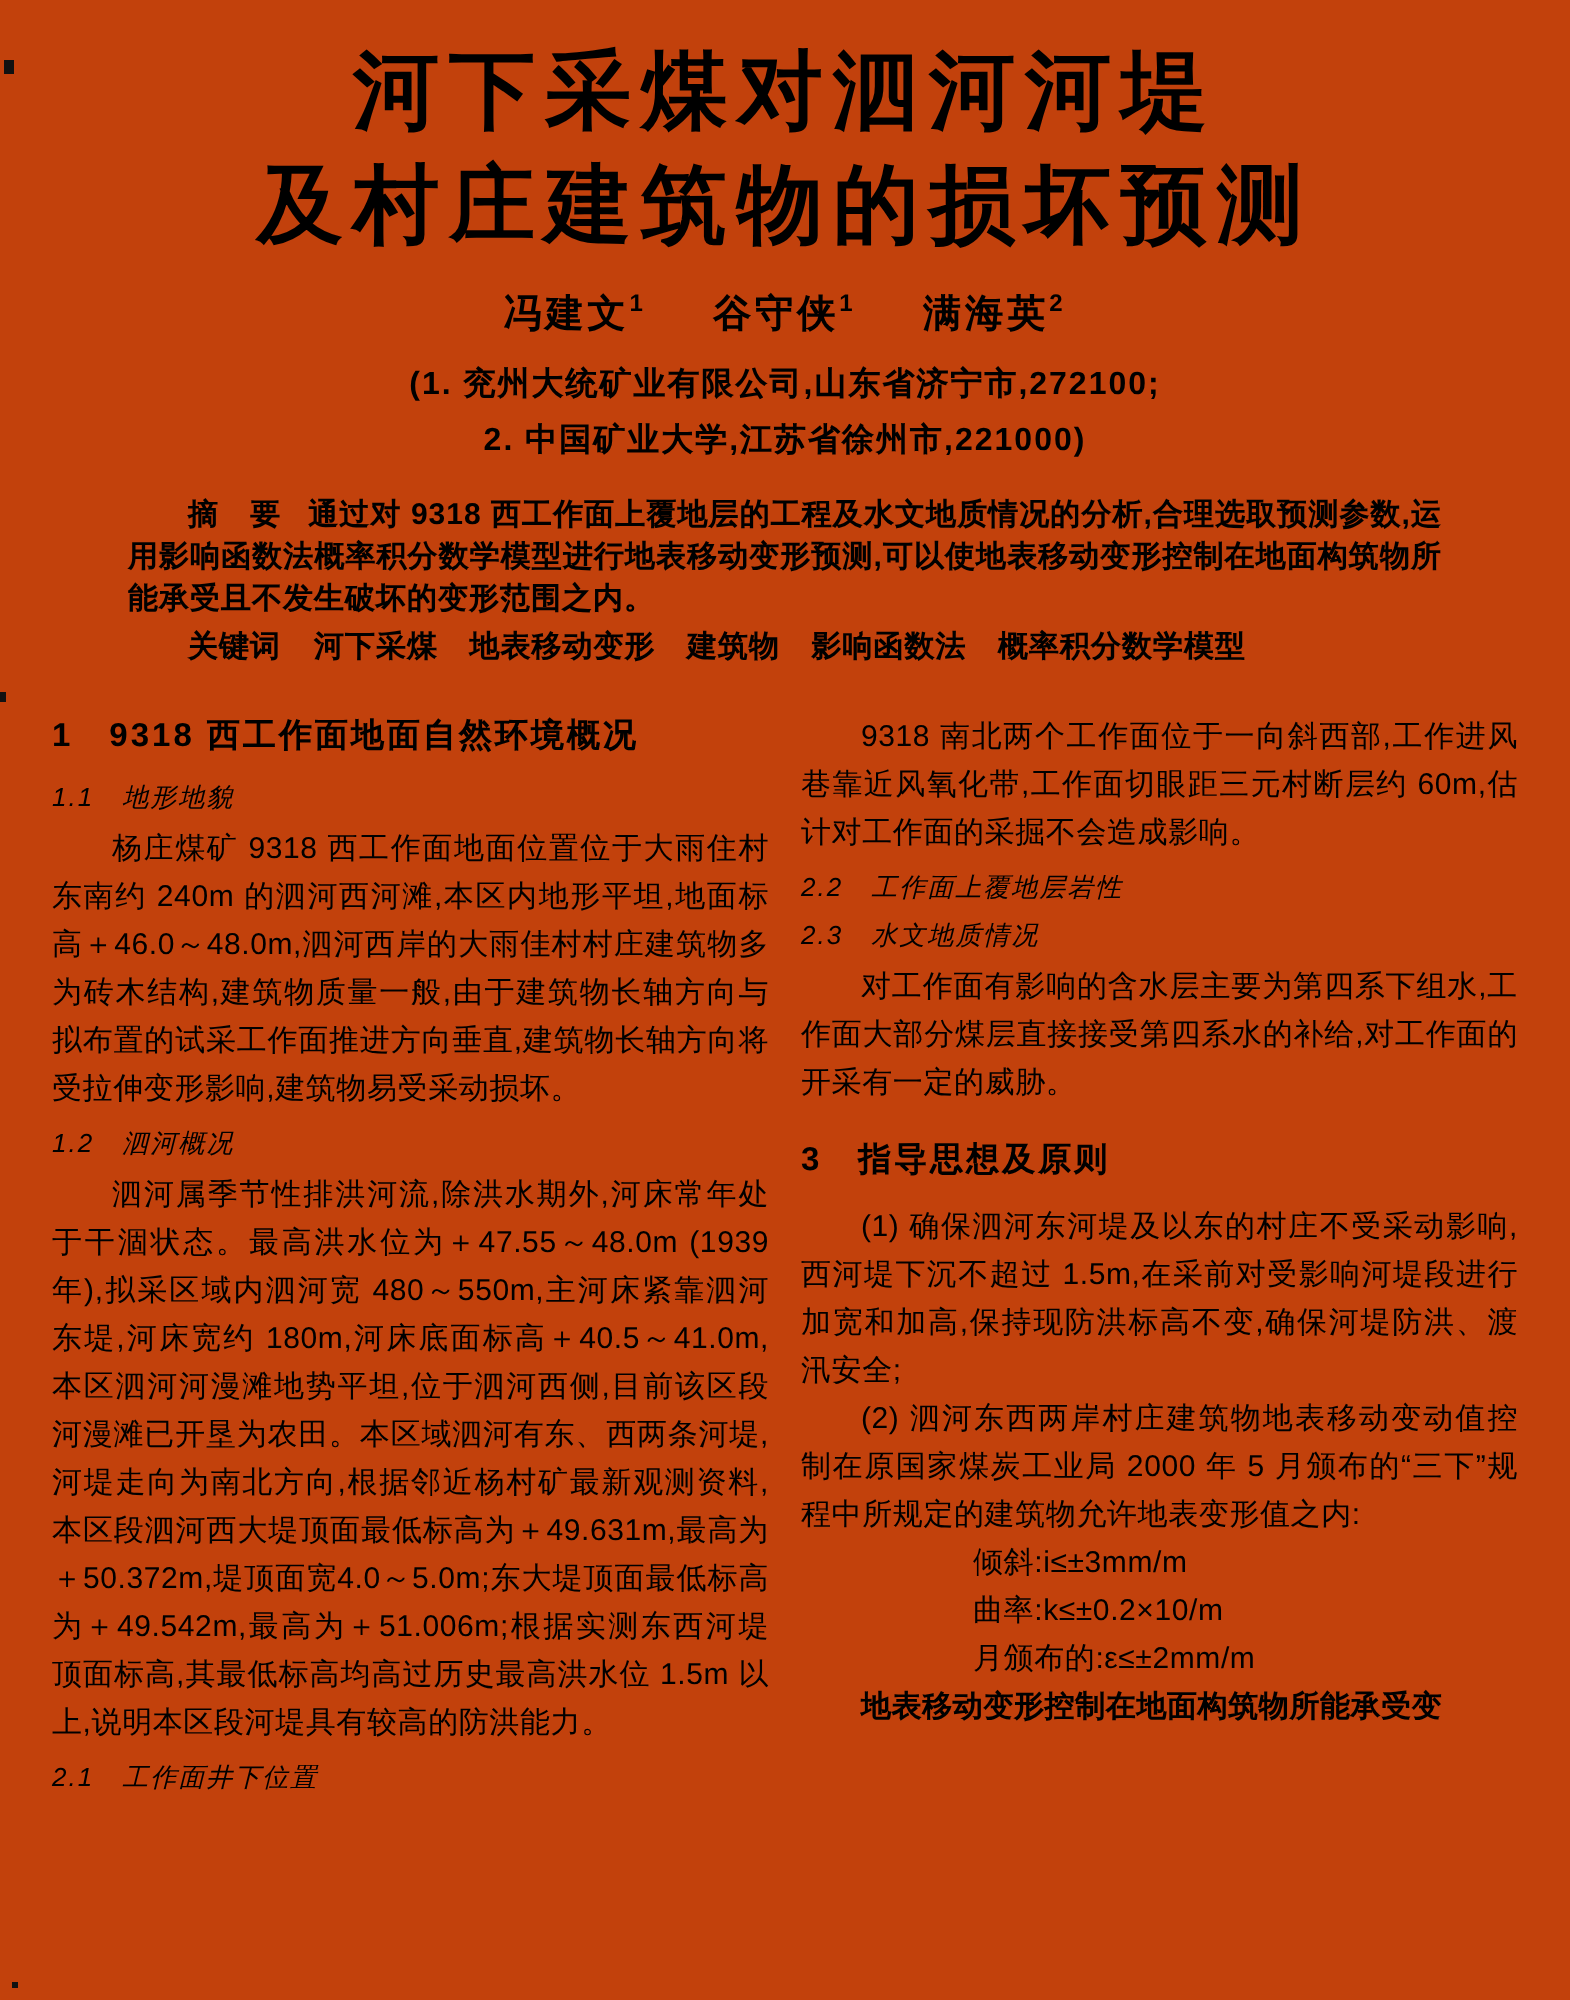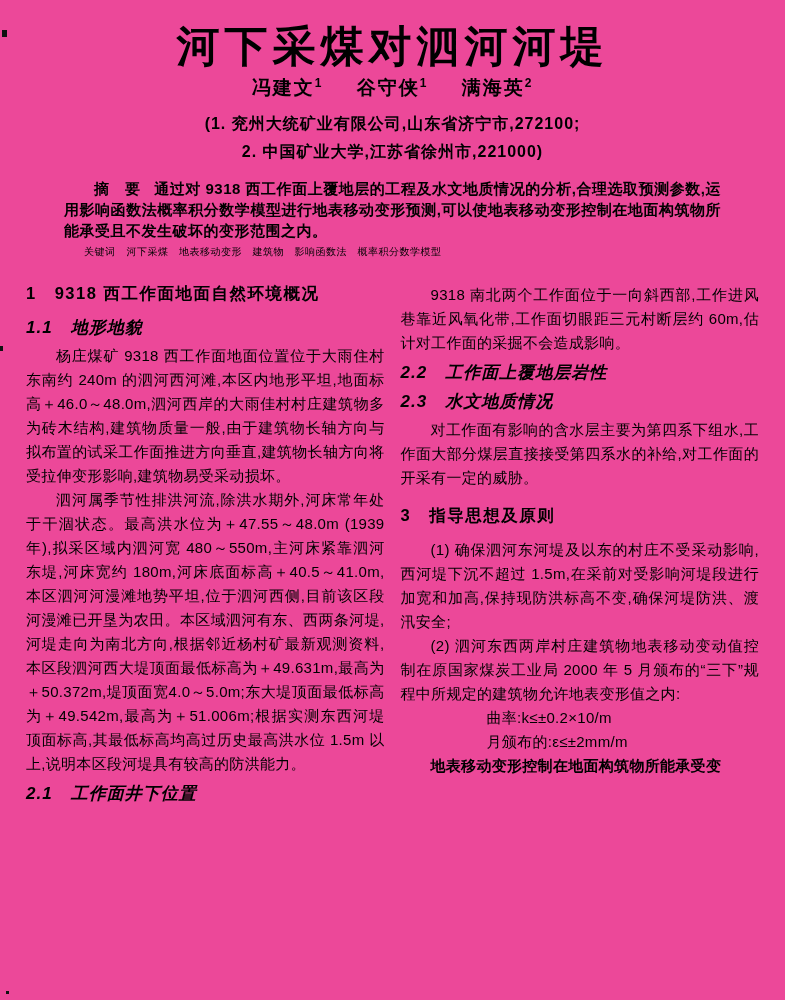--- a/index.html
+++ b/index.html
@@ -1,35 +1,35 @@
 <!DOCTYPE html>
 <html><head>
 <meta charset="utf-8">
 <style>
   html, body { margin: 0; padding: 0; background: #e8e8e4; }
   .page {
     position: relative;
     width: 785px;
     height: 1000px;
     margin: 0 auto;
-    background: #ec4899;
+    background: #c2410c;
     color: #000000;
     font-family: "Liberation Sans", "DejaVu Sans", sans-serif;
     overflow: hidden;
   }
   .title {
     margin-top: 18px;
     text-align: center;
     font-size: 43px;
     line-height: 57px;
     font-weight: bold;
     letter-spacing: 5px;
   }
   .authors {
-    margin-top: 0;
+    margin-top: 12px;
     text-align: center;
     font-size: 19px;
     font-weight: bold;
     letter-spacing: 2px;
   }
   .authors .author { display: inline-block; margin: 0 13px; }
   .authors sup { font-size: 12px; font-weight: bold; }
   .affiliations {
     margin-top: 9px;
     text-align: center;
@@ -43,22 +43,22 @@
     font-size: 15px;
     line-height: 21px;
     font-weight: bold;
     text-align: justify;
     text-indent: 2em;
     letter-spacing: 0.5px;
   }
   .abstract .abs-label { margin-right: 0.9em; }
   .keywords {
     margin: 4px 64px 0 64px;
-    font-size: 10px;
-    font-weight: normal;
+    font-size: 15px;
+    font-weight: bold;
     text-indent: 2em;
     letter-spacing: 0.5px;
     white-space: nowrap;
   }
   .keywords .kw-label { margin-right: 1.1em; }
   .keywords .kw { margin-right: 1.05em; }
   .columns {
     display: flex;
     gap: 16px;
     padding: 0 26px;
@@ -66,22 +66,22 @@
   }
   .col { flex: 1; min-width: 0; }
   .col > :first-child { margin-top: 0; }
   .sec-h1 {
     font-size: 16.5px;
     font-weight: bold;
     letter-spacing: 1.5px;
     margin: 15px 0 11px 0;
   }
   .sec-h2 {
-    font-size: 17px;
-    font-weight: bold;
+    font-size: 13px;
+    font-weight: normal;
     font-style: italic;
     letter-spacing: 1px;
     margin: 6px 0 5px 0;
   }
   .para {
     font-size: 15px;
     line-height: 24px;
     text-align: justify;
     text-indent: 2em;
     letter-spacing: 0.3px;
@@ -103,20 +103,21 @@
 <body>
 
 <div class="page">
 
   <div class="scan-speck speck1"></div>
   <div class="scan-speck speck2"></div>
   <div class="scan-speck speck3"></div>
 
   <div class="title">
     <div>河下采煤对泗河河堤</div>
+    <div>及村庄建筑物的损坏预测</div>
   </div>
 
   <div class="authors">
     <span class="author"><span>冯建文</span><sup>1</sup></span>
     <span class="author"><span>谷守侠</span><sup>1</sup></span>
     <span class="author"><span>满海英</span><sup>2</sup></span>
   </div>
 
   <div class="affiliations">
     <div>(1. 兖州大统矿业有限公司,山东省济宁市,272100;</div>
@@ -130,31 +131,33 @@
   <p class="keywords">
     <span class="kw-label">关键词</span><span class="kw">河下采煤</span><span class="kw">地表移动变形</span><span class="kw">建筑物</span><span class="kw">影响函数法</span><span class="kw">概率积分数学模型</span>
   </p>
 
   <div class="columns">
 
     <div class="col">
       <div class="sec-h1">1　9318 西工作面地面自然环境概况</div>
       <div class="sec-h2">1.1　地形地貌</div>
       <p class="para">杨庄煤矿 9318 西工作面地面位置位于大雨住村东南约 240m 的泗河西河滩,本区内地形平坦,地面标高＋46.0～48.0m,泗河西岸的大雨佳村村庄建筑物多为砖木结构,建筑物质量一般,由于建筑物长轴方向与拟布置的试采工作面推进方向垂直,建筑物长轴方向将受拉伸变形影响,建筑物易受采动损坏。</p>
+      <div class="sec-h2">1.2　泗河概况</div>
       <p class="para">泗河属季节性排洪河流,除洪水期外,河床常年处于干涸状态。最高洪水位为＋47.55～48.0m (1939 年),拟采区域内泗河宽 480～550m,主河床紧靠泗河东堤,河床宽约 180m,河床底面标高＋40.5～41.0m,本区泗河河漫滩地势平坦,位于泗河西侧,目前该区段河漫滩已开垦为农田。本区域泗河有东、西两条河堤,河堤走向为南北方向,根据邻近杨村矿最新观测资料,本区段泗河西大堤顶面最低标高为＋49.631m,最高为＋50.372m,堤顶面宽4.0～5.0m;东大堤顶面最低标高为＋49.542m,最高为＋51.006m;根据实测东西河堤顶面标高,其最低标高均高过历史最高洪水位 1.5m 以上,说明本区段河堤具有较高的防洪能力。</p>
       <div class="sec-h2">2.1　工作面井下位置</div>
     </div>
 
     <div class="col">
       <p class="para">9318 南北两个工作面位于一向斜西部,工作进风巷靠近风氧化带,工作面切眼距三元村断层约 60m,估计对工作面的采掘不会造成影响。</p>
       <div class="sec-h2">2.2　工作面上覆地层岩性</div>
       <div class="sec-h2">2.3　水文地质情况</div>
       <p class="para">对工作面有影响的含水层主要为第四系下组水,工作面大部分煤层直接接受第四系水的补给,对工作面的开采有一定的威胁。</p>
       <div class="sec-h1">3　指导思想及原则</div>
       <p class="para">(1) 确保泗河东河堤及以东的村庄不受采动影响,西河堤下沉不超过 1.5m,在采前对受影响河堤段进行加宽和加高,保持现防洪标高不变,确保河堤防洪、渡汛安全;</p>
       <p class="para">(2) 泗河东西两岸村庄建筑物地表移动变动值控制在原国家煤炭工业局 2000 年 5 月颁布的“三下”规程中所规定的建筑物允许地表变形值之内:</p>
+      <div class="formula">倾斜:i≤±3mm/m</div>
       <div class="formula">曲率:k≤±0.2×10/m</div>
       <div class="formula">月颁布的:ε≤±2mm/m</div>
       <p class="para bold">地表移动变形控制在地面构筑物所能承受变</p>
     </div>
 
   </div>
 </div>
 
 </body></html>

